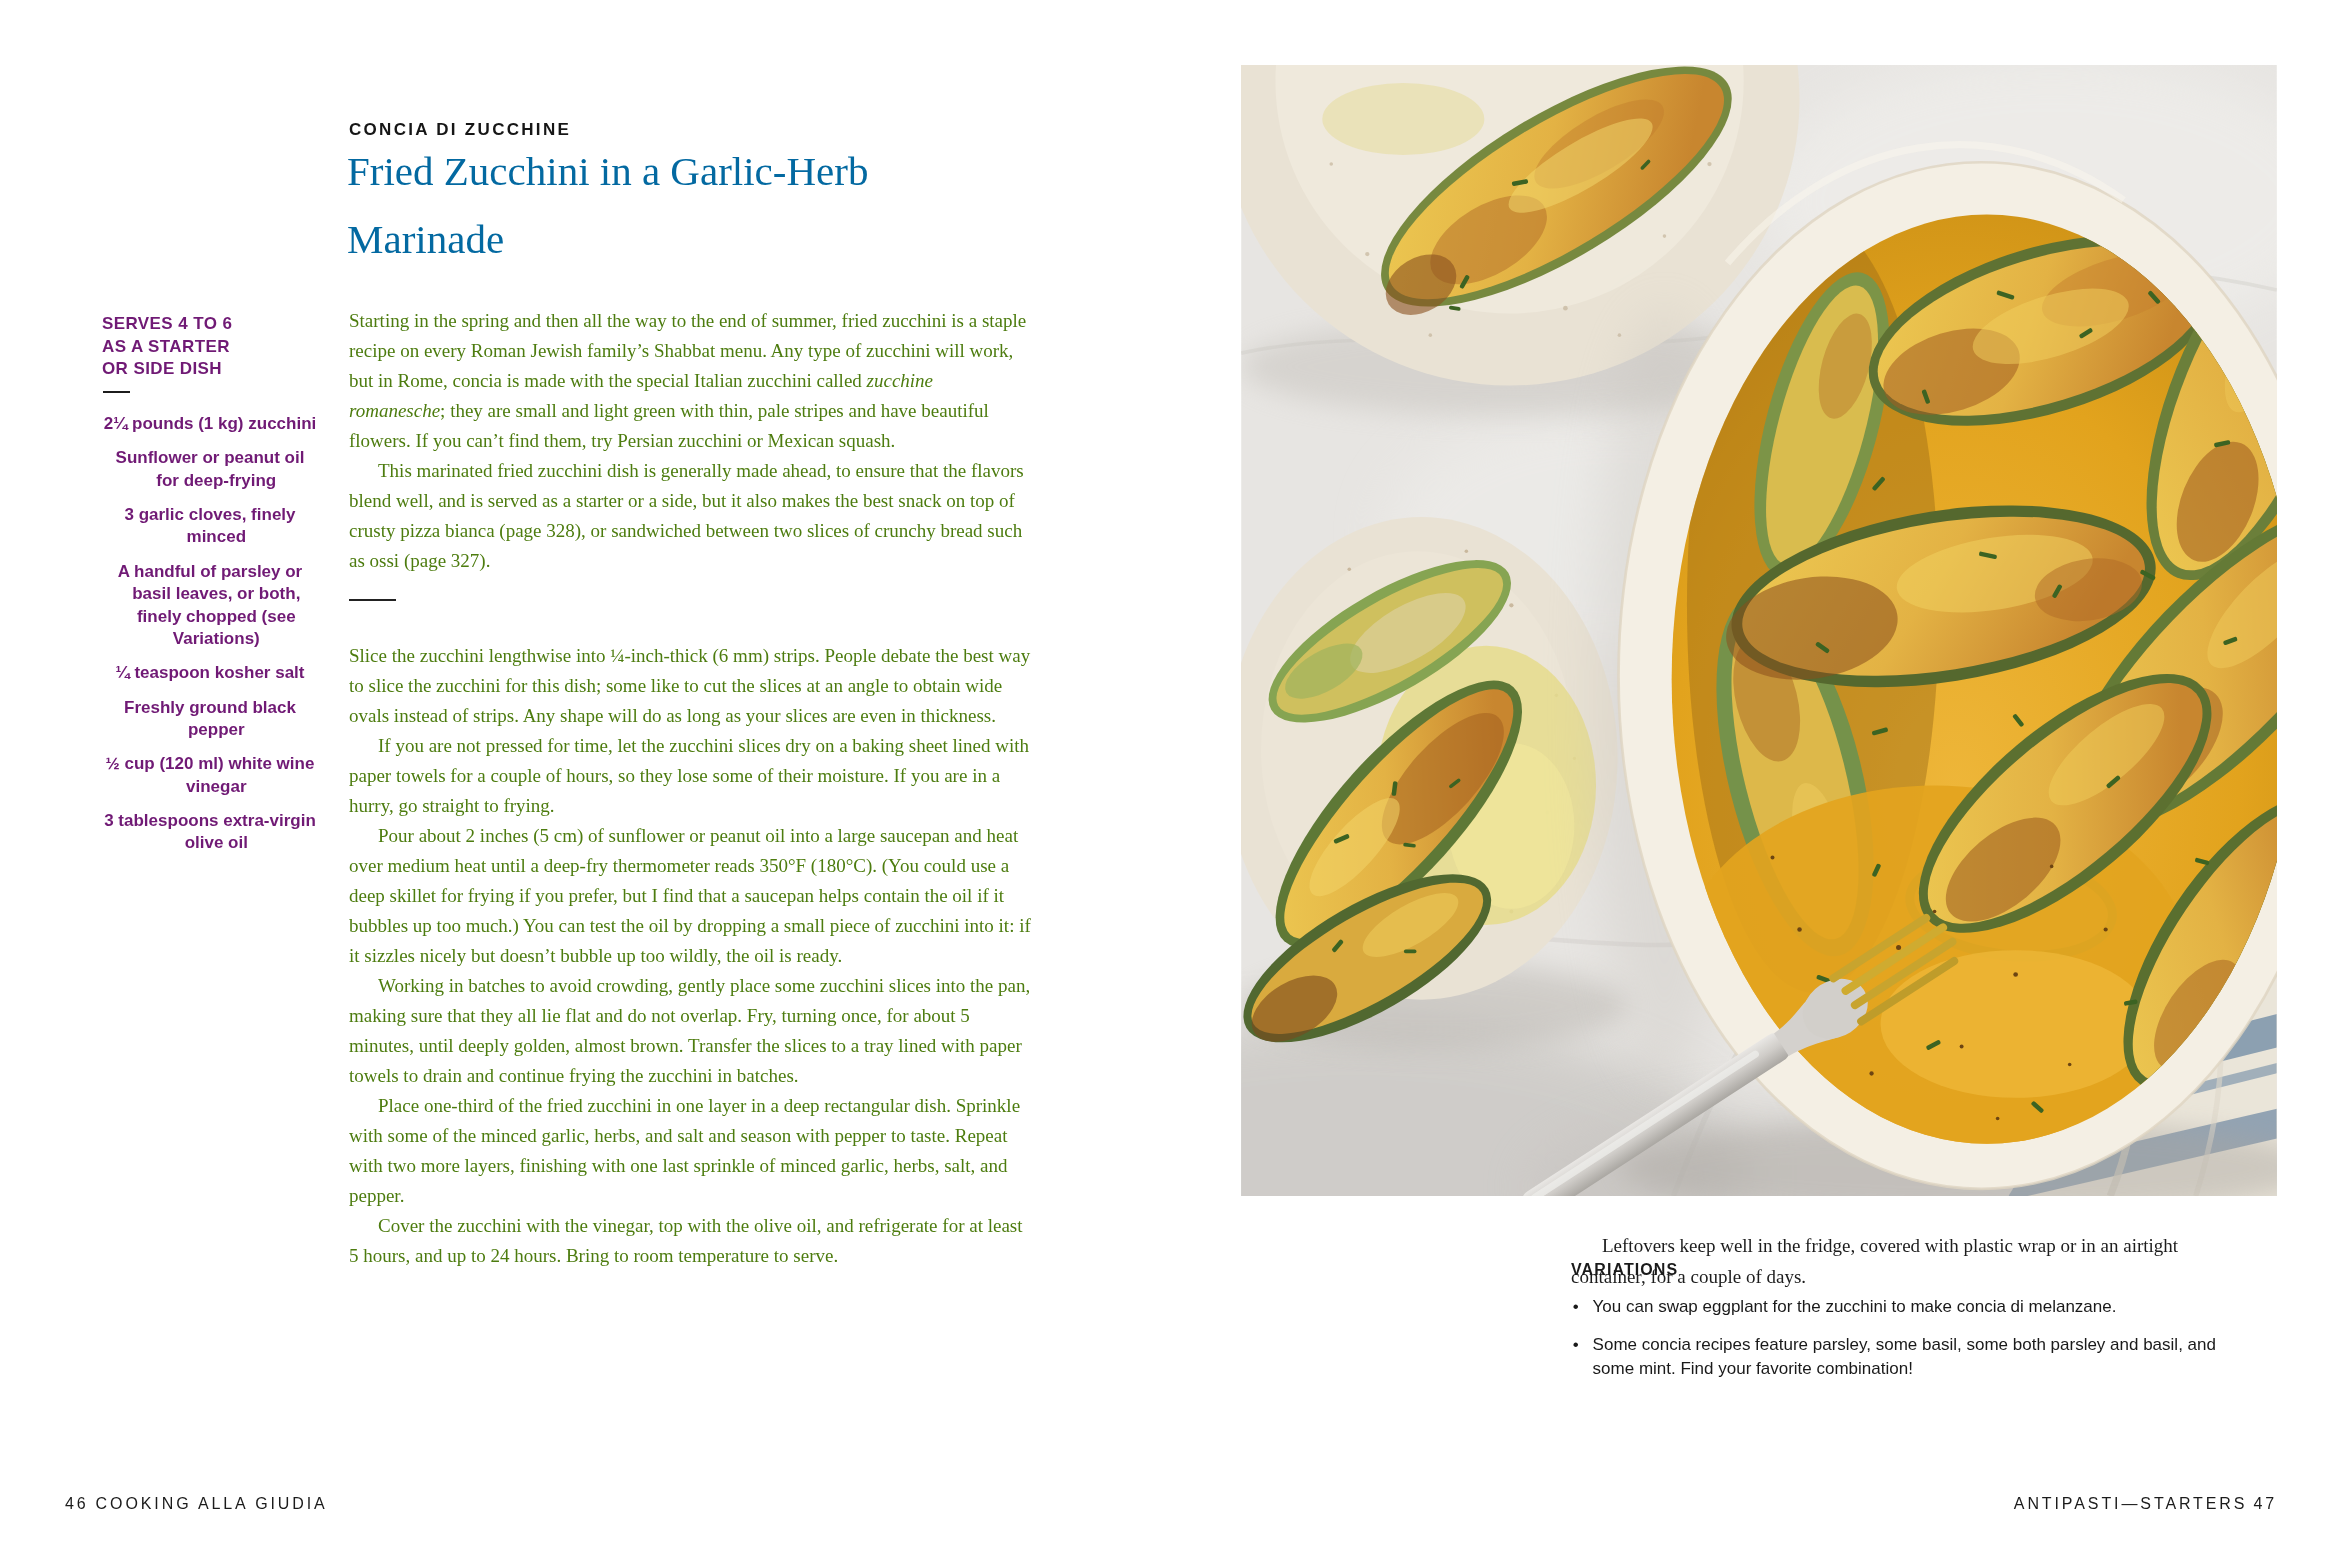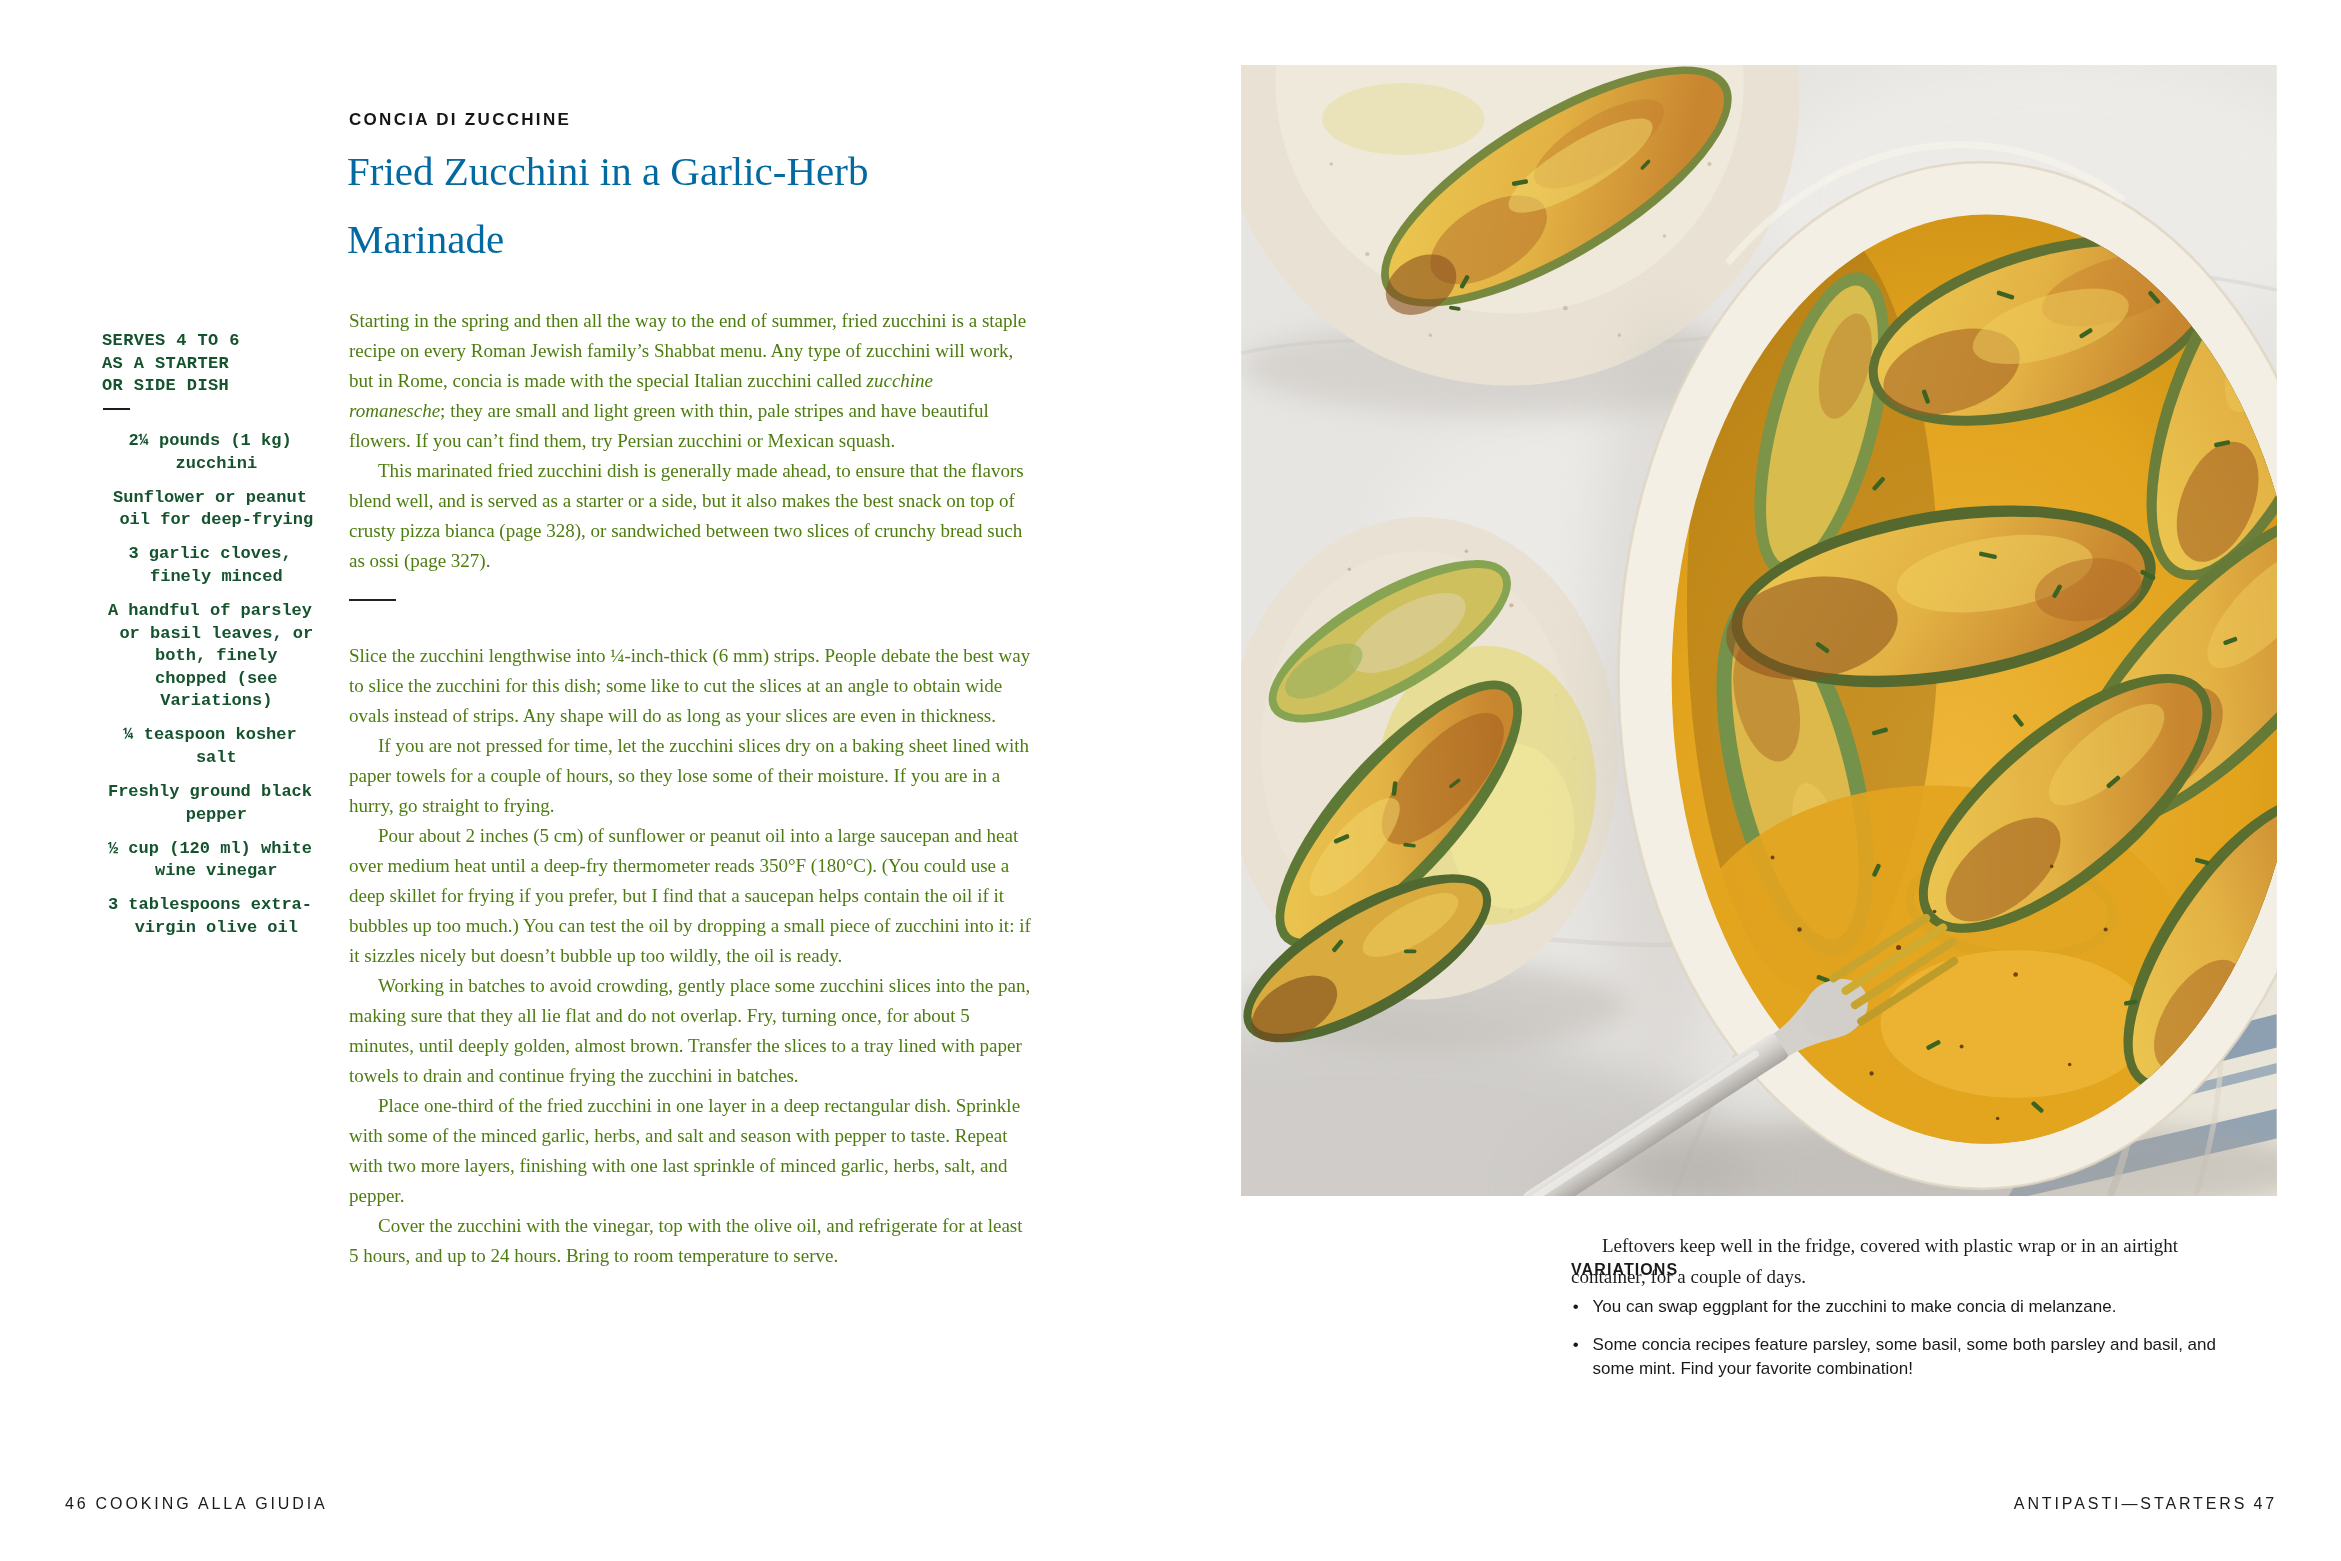--- a/index.html
+++ b/index.html
@@ -1,24 +1,24 @@
 <!DOCTYPE html>
 <html style="--c-marble: #e7e5e2; --c-plate: #e9e2d4; --c-dish_rim: #f4efe4; --c-oil: #e3a41e; --c-zucchini_flesh: #e7c04a; --c-zucchini_brown: #a4622a; --c-zucchini_skin: #6f8a3d; --c-herb: #3c6322; --c-fork: #d4d1cd; --c-towel: #eae5d9; --c-towel_stripe: #8298ac;font-size:14.4px"><head>
 <meta charset="utf-8">
 <style>
   html,body{margin:0;padding:0;background:#ffffff;}
   .spread{position:relative;width:2342px;height:1561px;background:#ffffff;overflow:hidden;
           font-family:"Liberation Serif",serif;color:#1f1f1f;}
 
   
-  .eyebrow{position:absolute;left:349px;top:110px;font-family:"Liberation Sans",sans-serif;
+  .eyebrow{position:absolute;left:349px;top:120px;font-family:"Liberation Sans",sans-serif;
            font-weight:bold;font-size:17px;letter-spacing:2.3px;color:#161616;}
   .title{position:absolute;left:347px;top:137px;font-size:41px;line-height:68px;color:#0369a1;}
-  .sidebar{position:absolute;left:102px;top:330px;width:216px;font-family:Liberation Mono, monospace;
-           color:#14532d;}
+  .sidebar{position:absolute;left:102px;top:313px;width:216px;font-family:Liberation Sans, sans-serif;
+           color:#701a75;}
   .serves-line{font-size:17px;font-weight:bold;line-height:22.5px;letter-spacing:0.4px;}
   .side-dash{width:27px;height:1.8px;background:#1c1c1c;margin:10.8px 0 20px 0.9px;}
   .ingredients .ing{font-size:17px;font-weight:bold;line-height:22.5px;margin:0 0 11.7px 0;
                     padding-left:12.6px;text-indent:-12.6px;text-align:center;}
   .body-col{position:absolute;left:349px;top:306px;width:683px;font-size:19px;line-height:30px;color:#4d7c0f;}
   .body-col p{margin:0;}
   .body-col p.indent{text-indent:29px;}
   .mid-rule{width:47px;height:1.8px;background:#222;margin:23.4px 0 40px 0;}
   .footer{position:absolute;top:1495px;font-family:"Liberation Sans",sans-serif;font-size:16px;
           letter-spacing:2.9px;color:#1b1b1b;}

